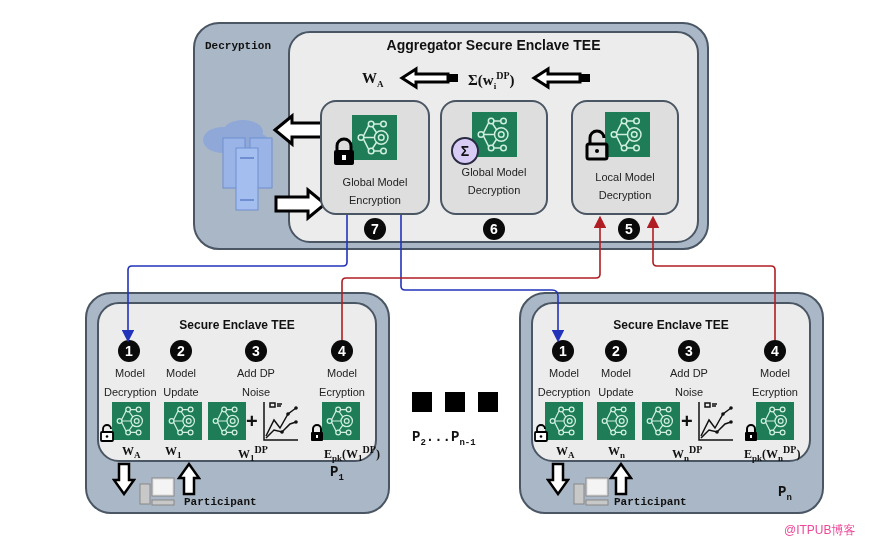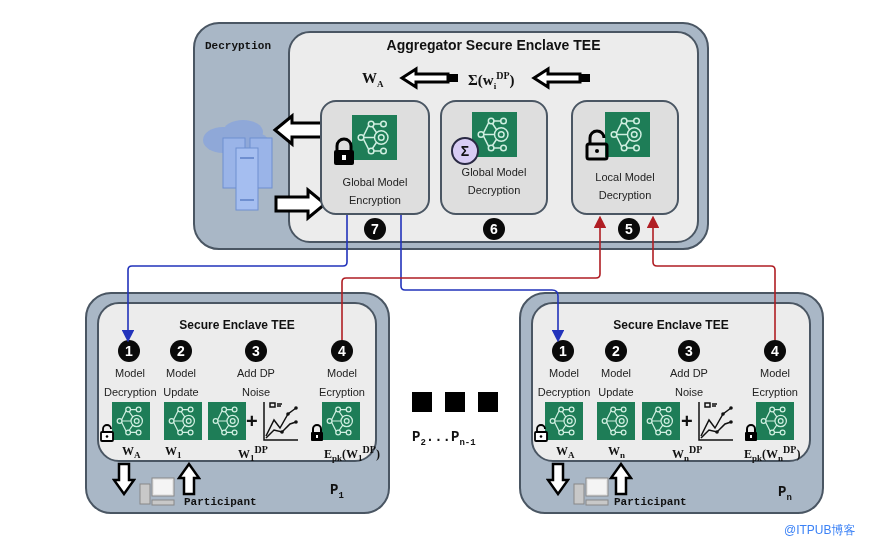--- a/index.html
+++ b/index.html
@@ -174,21 +174,21 @@
 <svg class="abs" style="left:112px;top:462px;" width="24" height="34">
     <use href="#arrdown"></use>
   </svg>
 <svg class="abs" style="left:177px;top:462px;" width="24" height="34">
     <use href="#arrup"></use>
   </svg>
 <svg class="abs" style="left:138px;top:476px;" width="40" height="32">
     <use href="#computer"></use>
   </svg>
 <div class="abs mono" style="left:184px;top:496px;font-size:11px;">Participant</div>
-<div class="abs mono" style="left:330px;top:482px;font-size:14px;">
+<div class="abs mono" style="left:330px;top:464px;font-size:14px;">
   <span>P</span><span class="sub">1</span>
 </div>
 
 <div class="abs blk" style="left:412px;top:392px;"></div>
 <div class="abs blk" style="left:445px;top:392px;"></div>
 <div class="abs blk" style="left:478px;top:392px;"></div>
 <div class="abs mono" style="left:412px;top:417px;font-size:14px;margin-top:12px;">
   <span>P</span><span class="sub">2</span><span>...P</span><span class="sub">n-1</span>
 </div>
 
@@ -276,21 +276,21 @@
     <marker id="ar" markerWidth="8" markerHeight="8" refX="4" refY="4" orient="auto">
         <path d="M0 0 L8 4 L0 8 Z" fill="#b01e24"></path>
       </marker>
   </defs>
   <path d="M347 215 V262 Q347 266 343 266 H132 Q128 266 128 270 V336" fill="none" stroke="#2233bb" stroke-width="1.6" marker-end="url(#ab)"></path>
   <path d="M401 215 V286 Q401 290 405 290 H552 Q558 290 558 296 V336" fill="none" stroke="#2233bb" stroke-width="1.6" marker-end="url(#ab)"></path>
   <path d="M342 340 V282 Q342 278 346 278 H596 Q600 278 600 274 V222" fill="none" stroke="#b01e24" stroke-width="1.6" marker-end="url(#ar)"></path>
   <path d="M775 340 V270 Q775 266 771 266 H657 Q653 266 653 262 V222" fill="none" stroke="#b01e24" stroke-width="1.6" marker-end="url(#ar)"></path>
 </svg>
 
-<div class="abs" style="left:784px;top:522px;font-size:12px;color:#3b82f6;">@ITPUB博客</div>
+<div class="abs" style="left:784px;top:522px;font-size:12px;color:#ec4899;">@ITPUB博客</div>
 
 <svg width="0" height="0" style="position:absolute;">
   <defs>
     <symbol id="nn" viewBox="0 0 40 40">
       <rect x="0" y="0" width="40" height="40" fill="#1e7d57"></rect>
       <g stroke="#cfeee0" stroke-width="1.3" fill="none">
         <circle cx="8" cy="20" r="2.5"></circle>
         <circle cx="17" cy="8" r="2.5"></circle>
           <circle cx="28" cy="8" r="2.5"></circle>
         <circle cx="17" cy="32" r="2.5"></circle>

